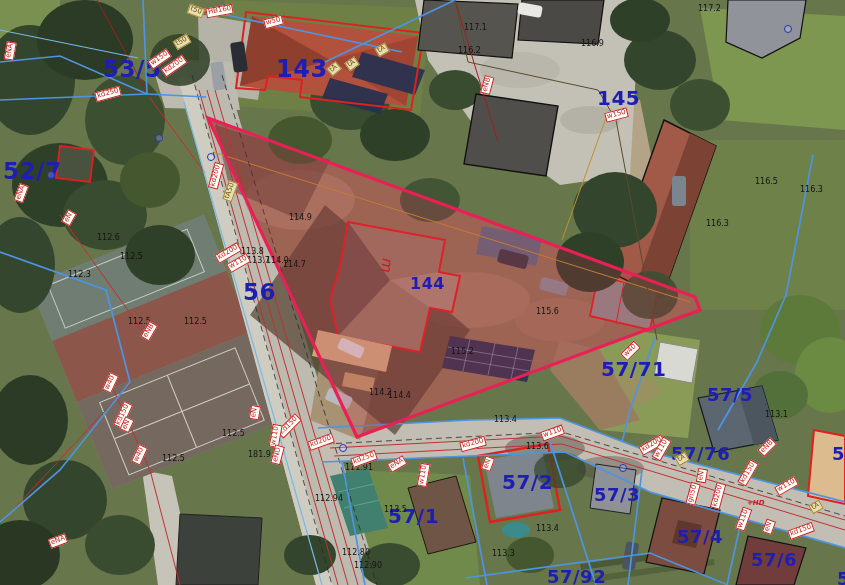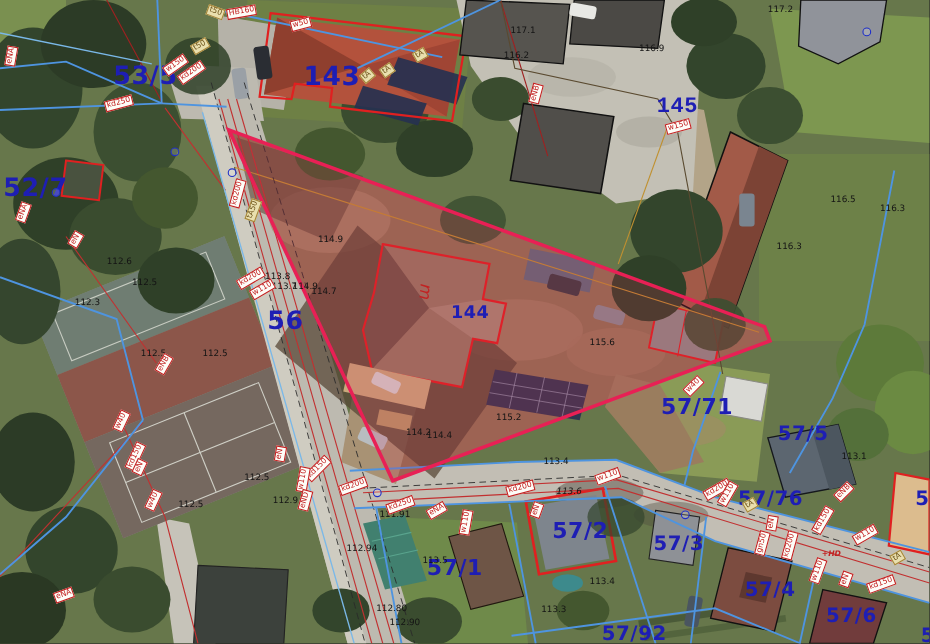--- a/index.html
+++ b/index.html
@@ -244,65 +244,65 @@
 
   <polygon points="208,118 695,297 700,310 357,437" fill="rgba(215,40,80,0.20)" stroke="#e82055" stroke-width="3.2"></polygon>
 </svg>
 
 <div class="labels">
       <span class="plabel" style="left: 103px; top: 58px; font-size: 23px;">53/5</span>
       <span class="plabel" style="left: 3px; top: 160px; font-size: 23px;">52/7</span>
       <span class="plabel" style="left: 243px; top: 281px; font-size: 23px;">56</span>
       <span class="plabel" style="left: 276px; top: 57px; font-size: 24px; text-align: right;">143</span>
       <span class="plabel" style="left: 410px; top: 276px; font-size: 16px;">144</span>
-      <span class="plabel" style="left: 597px; top: 88px; font-size: 20px; font-family: Liberation Mono, monospace;">145</span>
+      <span class="plabel" style="left: 597px; top: 88px; font-size: 20px;">145</span>
       <span class="plabel" style="left: 601px; top: 359px; font-size: 20px;">57/71</span>
       <span class="plabel" style="left: 707px; top: 386px; font-size: 18px;">57/5</span>
       <span class="plabel" style="left: 671px; top: 445px; font-size: 18px;">57/76</span>
       <span class="plabel" style="left: 388px; top: 506px; font-size: 20px;">57/1</span>
       <span class="plabel" style="left: 502px; top: 472px; font-size: 20px;">57/2</span>
       <span class="plabel" style="left: 594px; top: 486px; font-size: 18px;">57/3</span>
       <span class="plabel" style="left: 677px; top: 528px; font-size: 18px;">57/4</span>
       <span class="plabel" style="left: 751px; top: 551px; font-size: 18px;">57/6</span>
       <span class="plabel" style="left: 547px; top: 568px; font-size: 18px;">57/92</span>
       <span class="plabel" style="left: 832px; top: 445px; font-size: 18px;">57</span>
       <span class="plabel" style="left: 837px; top: 570px; font-size: 18px;">5</span>
       <span class="elev" style="left: 464px; top: 24px;">117.1</span>
       <span class="elev" style="left: 458px; top: 47px;">116.2</span>
       <span class="elev" style="left: 581px; top: 40px;">116.9</span>
       <span class="elev" style="left: 698px; top: 5px;">117.2</span>
       <span class="elev" style="left: 755px; top: 178px;">116.5</span>
       <span class="elev" style="left: 800px; top: 186px;">116.3</span>
       <span class="elev" style="left: 706px; top: 220px;">116.3</span>
       <span class="elev" style="left: 536px; top: 308px;">115.6</span>
-      <span class="elev" style="left: 451px; top: 348px; margin-top: 28px;">115.2</span>
+      <span class="elev" style="left: 451px; top: 348px;">115.2</span>
       <span class="elev" style="left: 289px; top: 214px;">114.9</span>
       <span class="elev" style="left: 241px; top: 248px;">113.8</span>
       <span class="elev" style="left: 247px; top: 257px;">113.7</span>
       <span class="elev" style="left: 266px; top: 257px;">114.9</span>
       <span class="elev" style="left: 283px; top: 261px;">114.7</span>
       <span class="elev" style="left: 369px; top: 389px;">114.2</span>
       <span class="elev" style="left: 388px; top: 392px;">114.4</span>
-      <span class="elev" style="left: 506px; top: 443px; font-style: italic;">113.6</span>
+      <span class="elev" style="left: 526px; top: 443px;">113.6</span>
       <span class="elev" style="left: 494px; top: 416px;">113.4</span>
       <span class="elev" style="left: 384px; top: 506px;">113.5</span>
       <span class="elev" style="left: 536px; top: 525px;">113.4</span>
       <span class="elev" style="left: 492px; top: 550px;">113.3</span>
       <span class="elev" style="left: 765px; top: 411px;">113.1</span>
       <span class="elev" style="left: 315px; top: 495px;">112.94</span>
       <span class="elev" style="left: 342px; top: 549px;">112.80</span>
       <span class="elev" style="left: 354px; top: 562px;">112.90</span>
       <span class="elev" style="left: 120px; top: 253px;">112.5</span>
       <span class="elev" style="left: 128px; top: 318px;">112.5</span>
       <span class="elev" style="left: 184px; top: 318px;">112.5</span>
       <span class="elev" style="left: 222px; top: 430px;">112.5</span>
       <span class="elev" style="left: 162px; top: 455px;">112.5</span>
       <span class="elev" style="left: 68px; top: 271px;">112.3</span>
       <span class="elev" style="left: 97px; top: 234px;">112.6</span>
-      <span class="elev" style="left: 248px; top: 451px;">112.9</span>
+      <span class="elev" style="left: 248px; top: 451px;">181.9</span>
       <span class="elev" style="left: 345px; top: 464px;">111.91</span>
       <span class="tag white" style="left: 1px; top: 46px; transform: rotate(-80deg);">eNA</span>
       <span class="tag white" style="left: 148px; top: 54px; transform: rotate(-35deg);">w150</span>
       <span class="tag white" style="left: 161px; top: 61px; transform: rotate(-35deg);">kd200</span>
       <span class="tag white" style="left: 95px; top: 89px; transform: rotate(-15deg);">kd250</span>
       <span class="tag beige" style="left: 174px; top: 37px; transform: rotate(-30deg);">t50</span>
       <span class="tag beige" style="left: 188px; top: 6px; transform: rotate(20deg);">t50</span>
       <span class="tag white" style="left: 206px; top: 6px; transform: rotate(-10deg);">HB160</span>
       <span class="tag white" style="left: 264px; top: 17px; transform: rotate(-15deg);">w50</span>
       <span class="tag beige" style="left: 376px; top: 45px; transform: rotate(-30deg);">tA</span>

